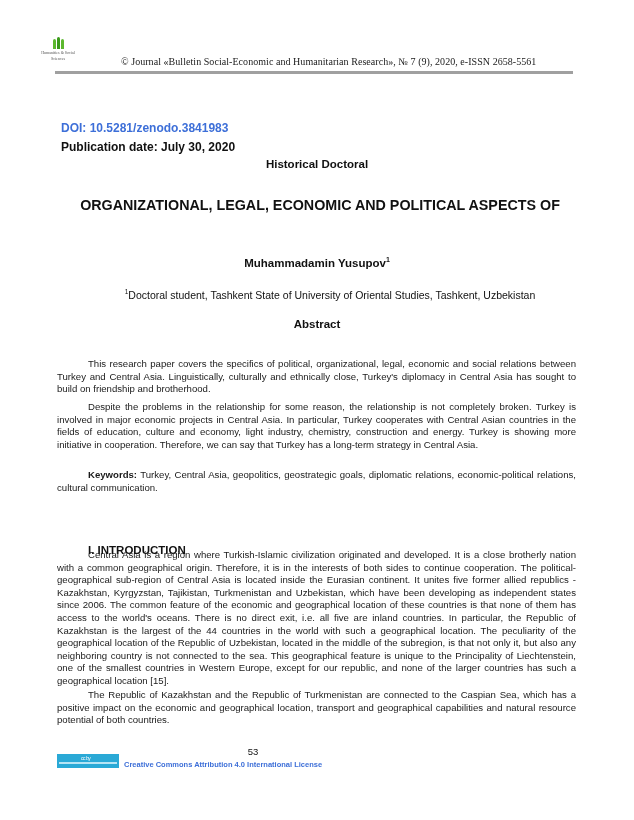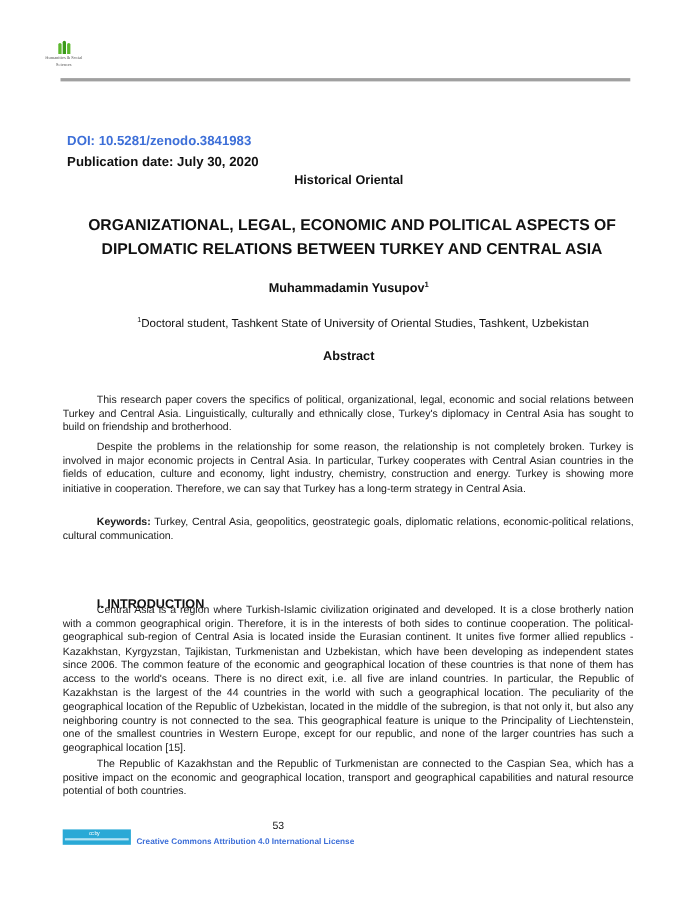--- a/index.html
+++ b/index.html
@@ -47,31 +47,31 @@
 <div class="header">
   <div class="logo">
     <div class="logo-people">
       <span></span>
         <span class="mid"></span>
         <span></span>
     </div>
     <div class="logo-text">Humanities &amp; Social</div>
     <div class="logo-text">Sciences</div>
   </div>
+  <div class="journal-line">© Journal «Bulletin Social-Economic and Humanitarian Research», № 7 (9), 2020, e-ISSN 2658-5561</div>
   <div class="header-rule"></div>
 </div>
 
 <div class="pubdate">Publication date: July 30, 2020</div>
 <div class="doi">DOI: 10.5281/zenodo.3841983</div>
 
-<div class="section">Historical Oriental</div>
+<div class="section">Historical Doctoral</div>
 
 <div class="title">
   <div>ORGANIZATIONAL, LEGAL, ECONOMIC AND POLITICAL ASPECTS OF</div>
-  <div>DIPLOMATIC RELATIONS BETWEEN TURKEY AND CENTRAL ASIA</div>
 </div>
 
 <div class="author"><span>Muhammadamin Yusupov</span><sup>1</sup></div>
 
 <div class="affil"><sup>1</sup><span>Doctoral student, Tashkent State of University of Oriental Studies, Tashkent, Uzbekistan</span></div>
 
 <div class="abstract-h">Abstract</div>
 
 <p class="para p1"><span class="indent"></span><span>This research paper covers the specifics of political, organizational, legal, economic and social relations between Turkey and Central Asia. Linguistically, culturally and ethnically close, Turkey's diplomacy in Central Asia has sought to build on friendship and brotherhood.</span></p>
 <p class="para p2"><span class="indent"></span><span>Despite the problems in the relationship for some reason, the relationship is not completely broken. Turkey is involved in major economic projects in Central Asia. In particular, Turkey cooperates with Central Asian countries in the fields of education, culture and economy, light industry, chemistry, construction and energy. Turkey is showing more initiative in cooperation. Therefore, we can say that Turkey has a long-term strategy in Central Asia.</span></p>

